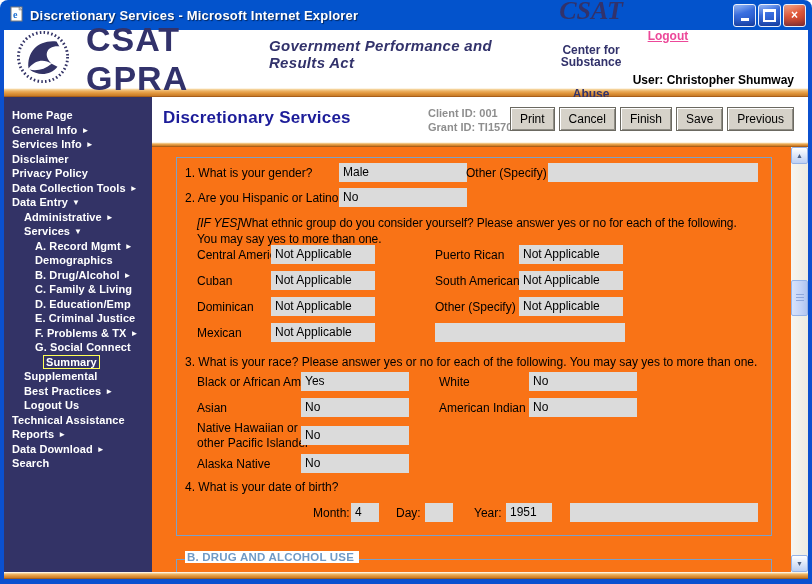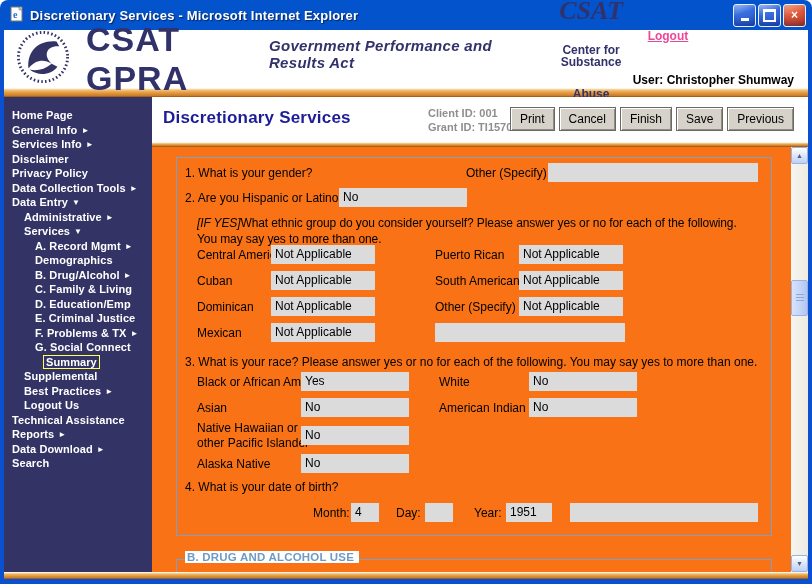--- a/index.html
+++ b/index.html
@@ -216,20 +216,21 @@
               <button class="btn">Previous</button>
             </div>
         </div>
 
         <div class="orange-bar content-divider"></div>
 
         <div class="scroll-area">
 
           <div class="fieldsetA">
             <div class="flabel" style="left:8px;top:8px">1. What is your gender?</div>
+            <div class="ffield" style="left:162px;top:5px;width:124px">Male</div>
             <div class="flabel" style="left:289px;top:8px">Other (Specify)</div>
             <div class="ffield" style="left:371px;top:5px;width:206px"></div>
 
             <div class="flabel" style="left:8px;top:33px">2. Are you Hispanic or Latino?</div>
             <div class="ffield" style="left:162px;top:30px;width:124px">No</div>
 
             <div class="fnote">
               <div><span class="ifyes">[IF YES]</span><span>What ethnic group do you consider yourself? Please answer yes or no for each of the following.</span></div>
               <div>You may say yes to more than one.</div>
             </div>

